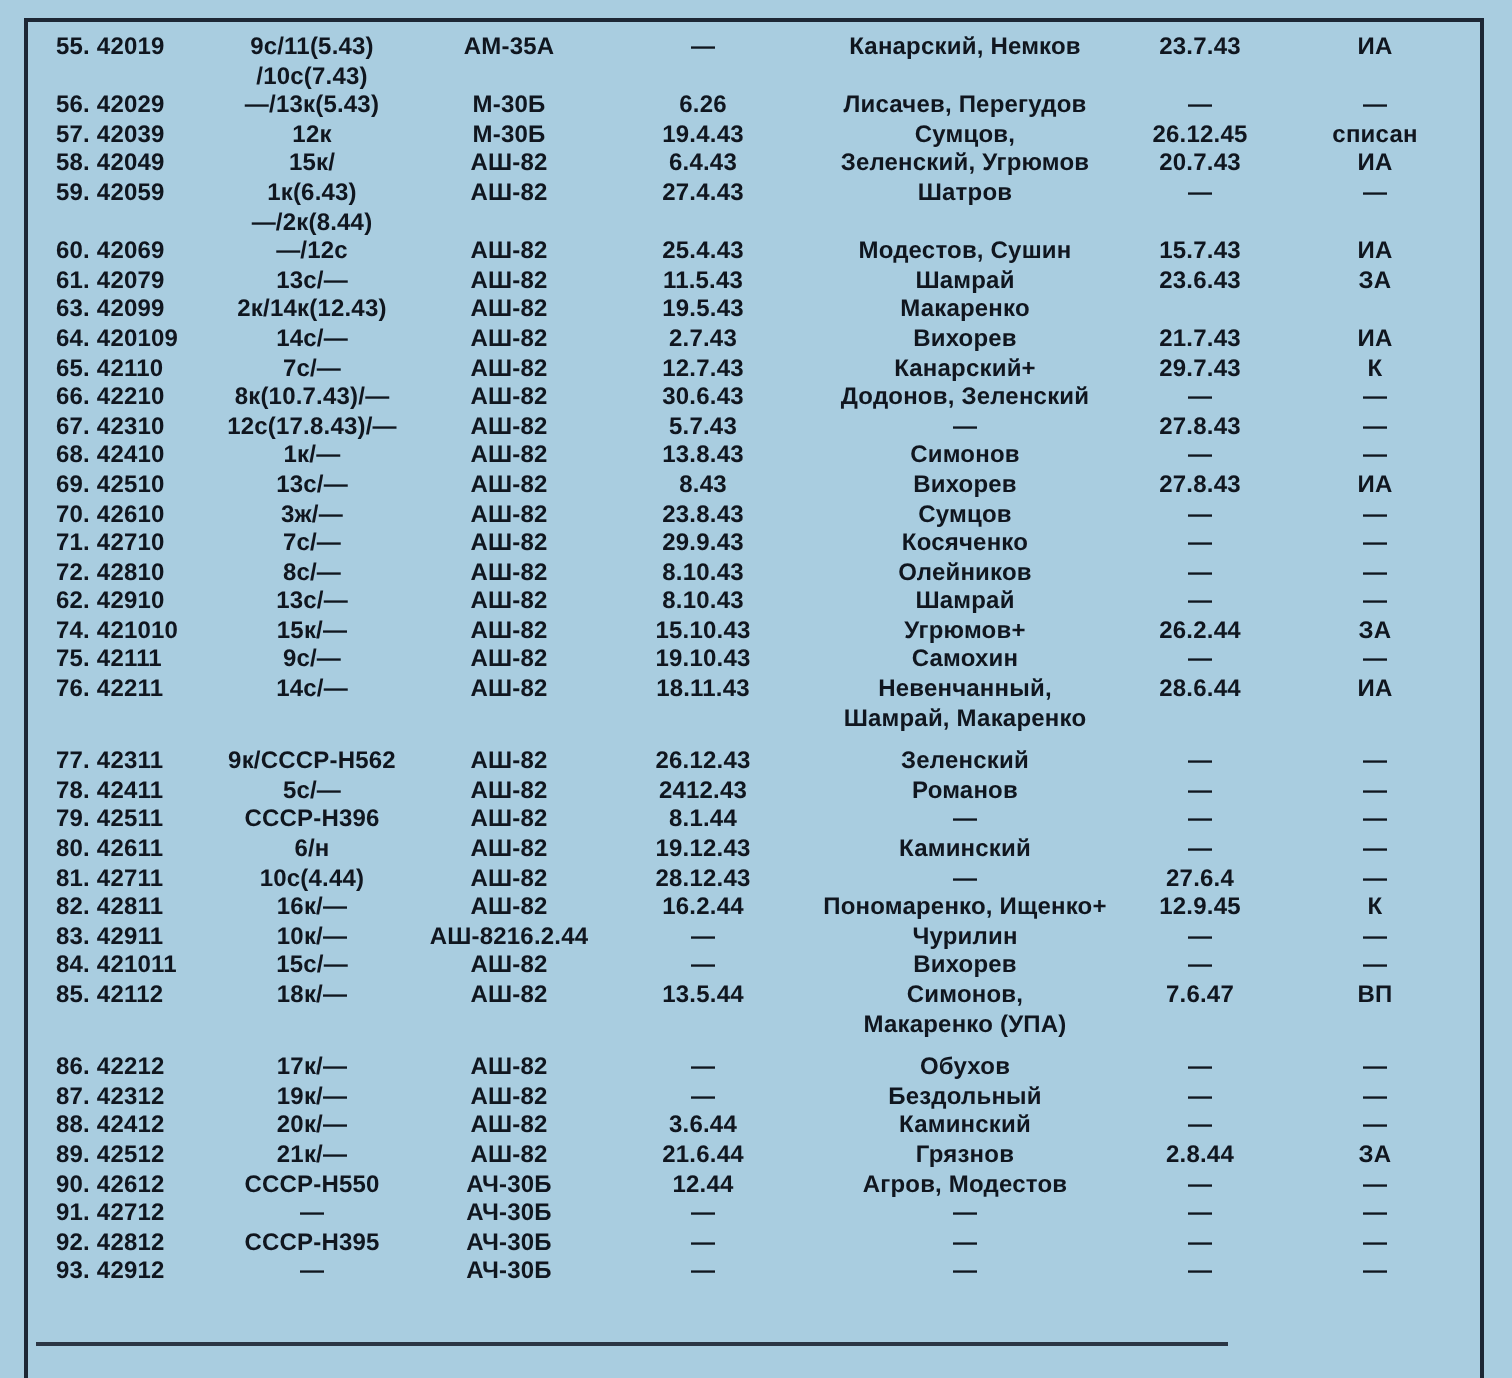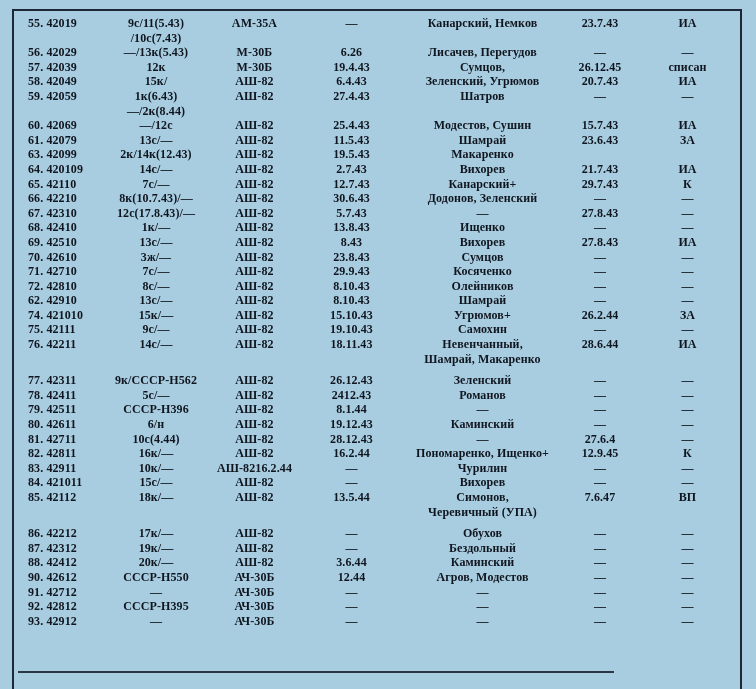--- a/index.html
+++ b/index.html
@@ -25,21 +25,20 @@
     border: 2px solid #1d2735;
     border-bottom: none;
   }
   table.registry {
     position: absolute;
     top: 16px;
     left: 18px;
     width: 722px;
     border-collapse: collapse;
     table-layout: fixed;
-    font-family: Liberation Serif, serif;
   }
   table.registry td {
     padding: 0;
     font-size: 12px;
     font-weight: bold;
     line-height: 14.6px;
     text-align: center;
     vertical-align: top;
     white-space: pre-line;
     letter-spacing: 0.1px;
@@ -191,21 +190,21 @@
         <td>5.7.43</td>
         <td>—</td>
         <td>27.8.43</td>
         <td>—</td>
       </tr>
       <tr>
         <td>68. 42410</td>
         <td>1к/—</td>
         <td>АШ-82</td>
         <td>13.8.43</td>
-        <td>Ищенко</td>
+        <td>Симонов</td>
         <td>—</td>
         <td>—</td>
       </tr>
       <tr>
         <td>69. 42510</td>
         <td>13с/—</td>
         <td>АШ-82</td>
         <td>8.43</td>
         <td>Вихорев</td>
         <td>27.8.43</td>
@@ -346,21 +345,21 @@
         <td>Вихорев</td>
         <td>—</td>
         <td>—</td>
       </tr>
       <tr>
         <td>85. 42112</td>
         <td>18к/—</td>
         <td>АШ-82</td>
         <td>13.5.44</td>
         <td>Симонов,
-Черевичный (УПА)</td>
+Макаренко (УПА)</td>
         <td>7.6.47</td>
         <td>ВП</td>
       </tr>
       <tr class="gap-before">
         <td>86. 42212</td>
         <td>17к/—</td>
         <td>АШ-82</td>
         <td>—</td>
         <td>Обухов</td>
         <td>—</td>
@@ -376,20 +375,29 @@
         <td>—</td>
       </tr>
       <tr>
         <td>88. 42412</td>
         <td>20к/—</td>
         <td>АШ-82</td>
         <td>3.6.44</td>
         <td>Каминский</td>
         <td>—</td>
         <td>—</td>
+      </tr>
+      <tr>
+        <td>89. 42512</td>
+        <td>21к/—</td>
+        <td>АШ-82</td>
+        <td>21.6.44</td>
+        <td>Грязнов</td>
+        <td>2.8.44</td>
+        <td>ЗА</td>
       </tr>
       <tr>
         <td>90. 42612</td>
         <td>СССР-Н550</td>
         <td>АЧ-30Б</td>
         <td>12.44</td>
         <td>Агров, Модестов</td>
         <td>—</td>
         <td>—</td>
       </tr>

